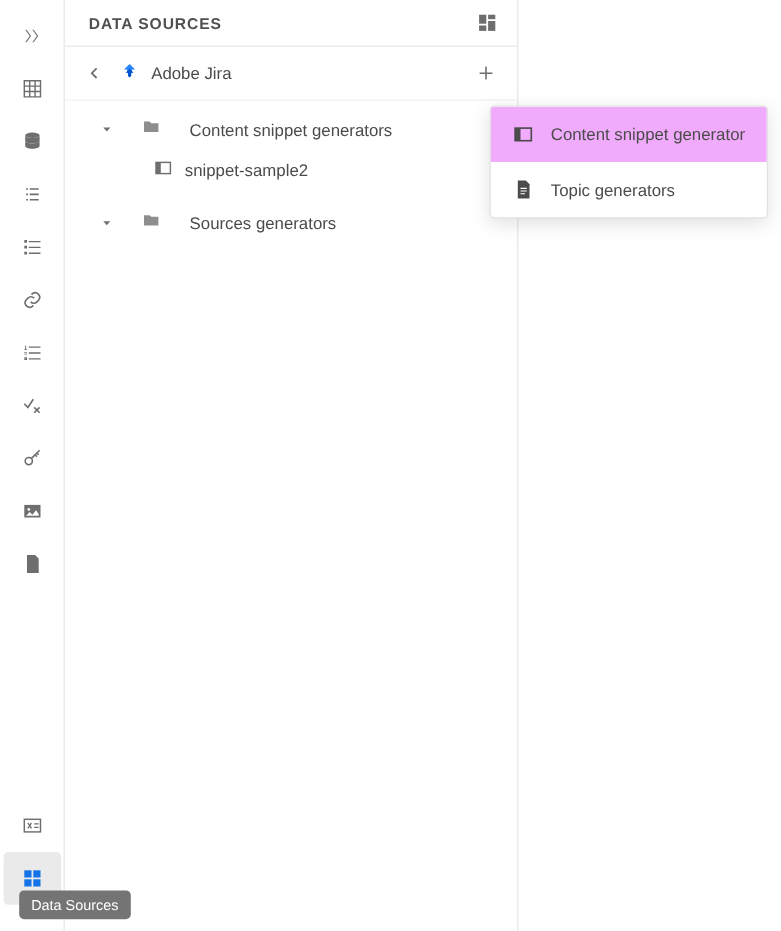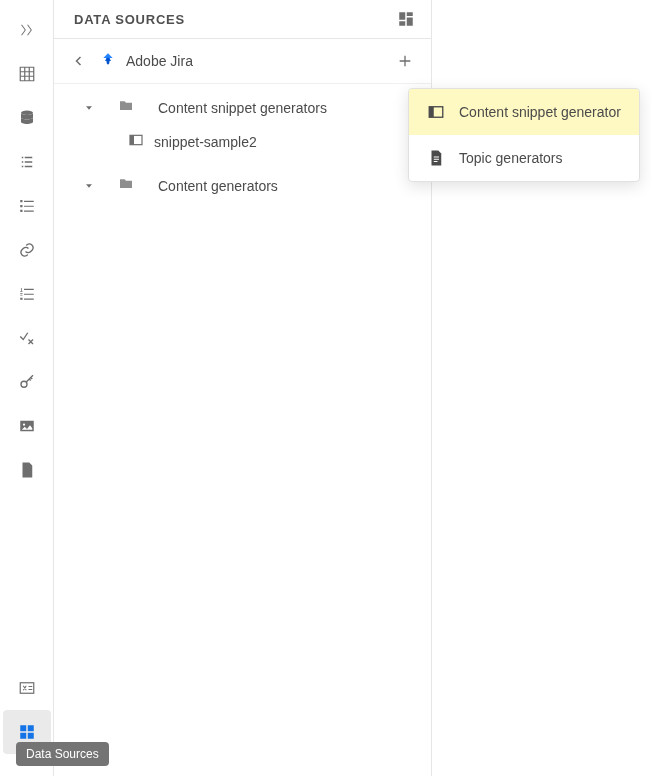--- a/index.html
+++ b/index.html
@@ -152,21 +152,21 @@
       overflow: hidden;
     }
     .dropdown-item {
       display: flex;
       align-items: center;
       gap: 14px;
       padding: 14px 18px;
       cursor: pointer;
     }
     .dropdown-item.active {
-      background: #fef9c3;
+      background: #f0abfc;
     }
     .dropdown-item svg { width: 18px; height: 18px; color: #4b4b4b; }
     .dropdown-item .dd-label { color: #4b4b4b; }
     
     .tooltip {
       position: absolute;
       left: 16px;
       bottom: 10px;
       background: #747474;
       color: #fff;
@@ -310,21 +310,21 @@
         <span class="item-label">snippet-sample2</span>
       </div>
 
       <div class="tree-folder" style="margin-top:10px">
         <span class="chevron"><svg viewBox="0 0 24 24">
               <path fill="currentColor" d="M5 8l7 8 7-8z"></path>
             </svg></span>
         <span class="folder-icon"><svg viewBox="0 0 24 24">
               <path fill="currentColor" d="M3 5h7l2 2h9v11H3z"></path>
             </svg></span>
-        <span class="folder-label">Content generators</span>
+        <span class="folder-label">Sources generators</span>
       </div>
     </div>
   </div>
 
   <div class="content"></div>
 </div>
 
 <div class="dropdown">
   <div class="dropdown-item active">
     <svg viewBox="0 0 24 24">

